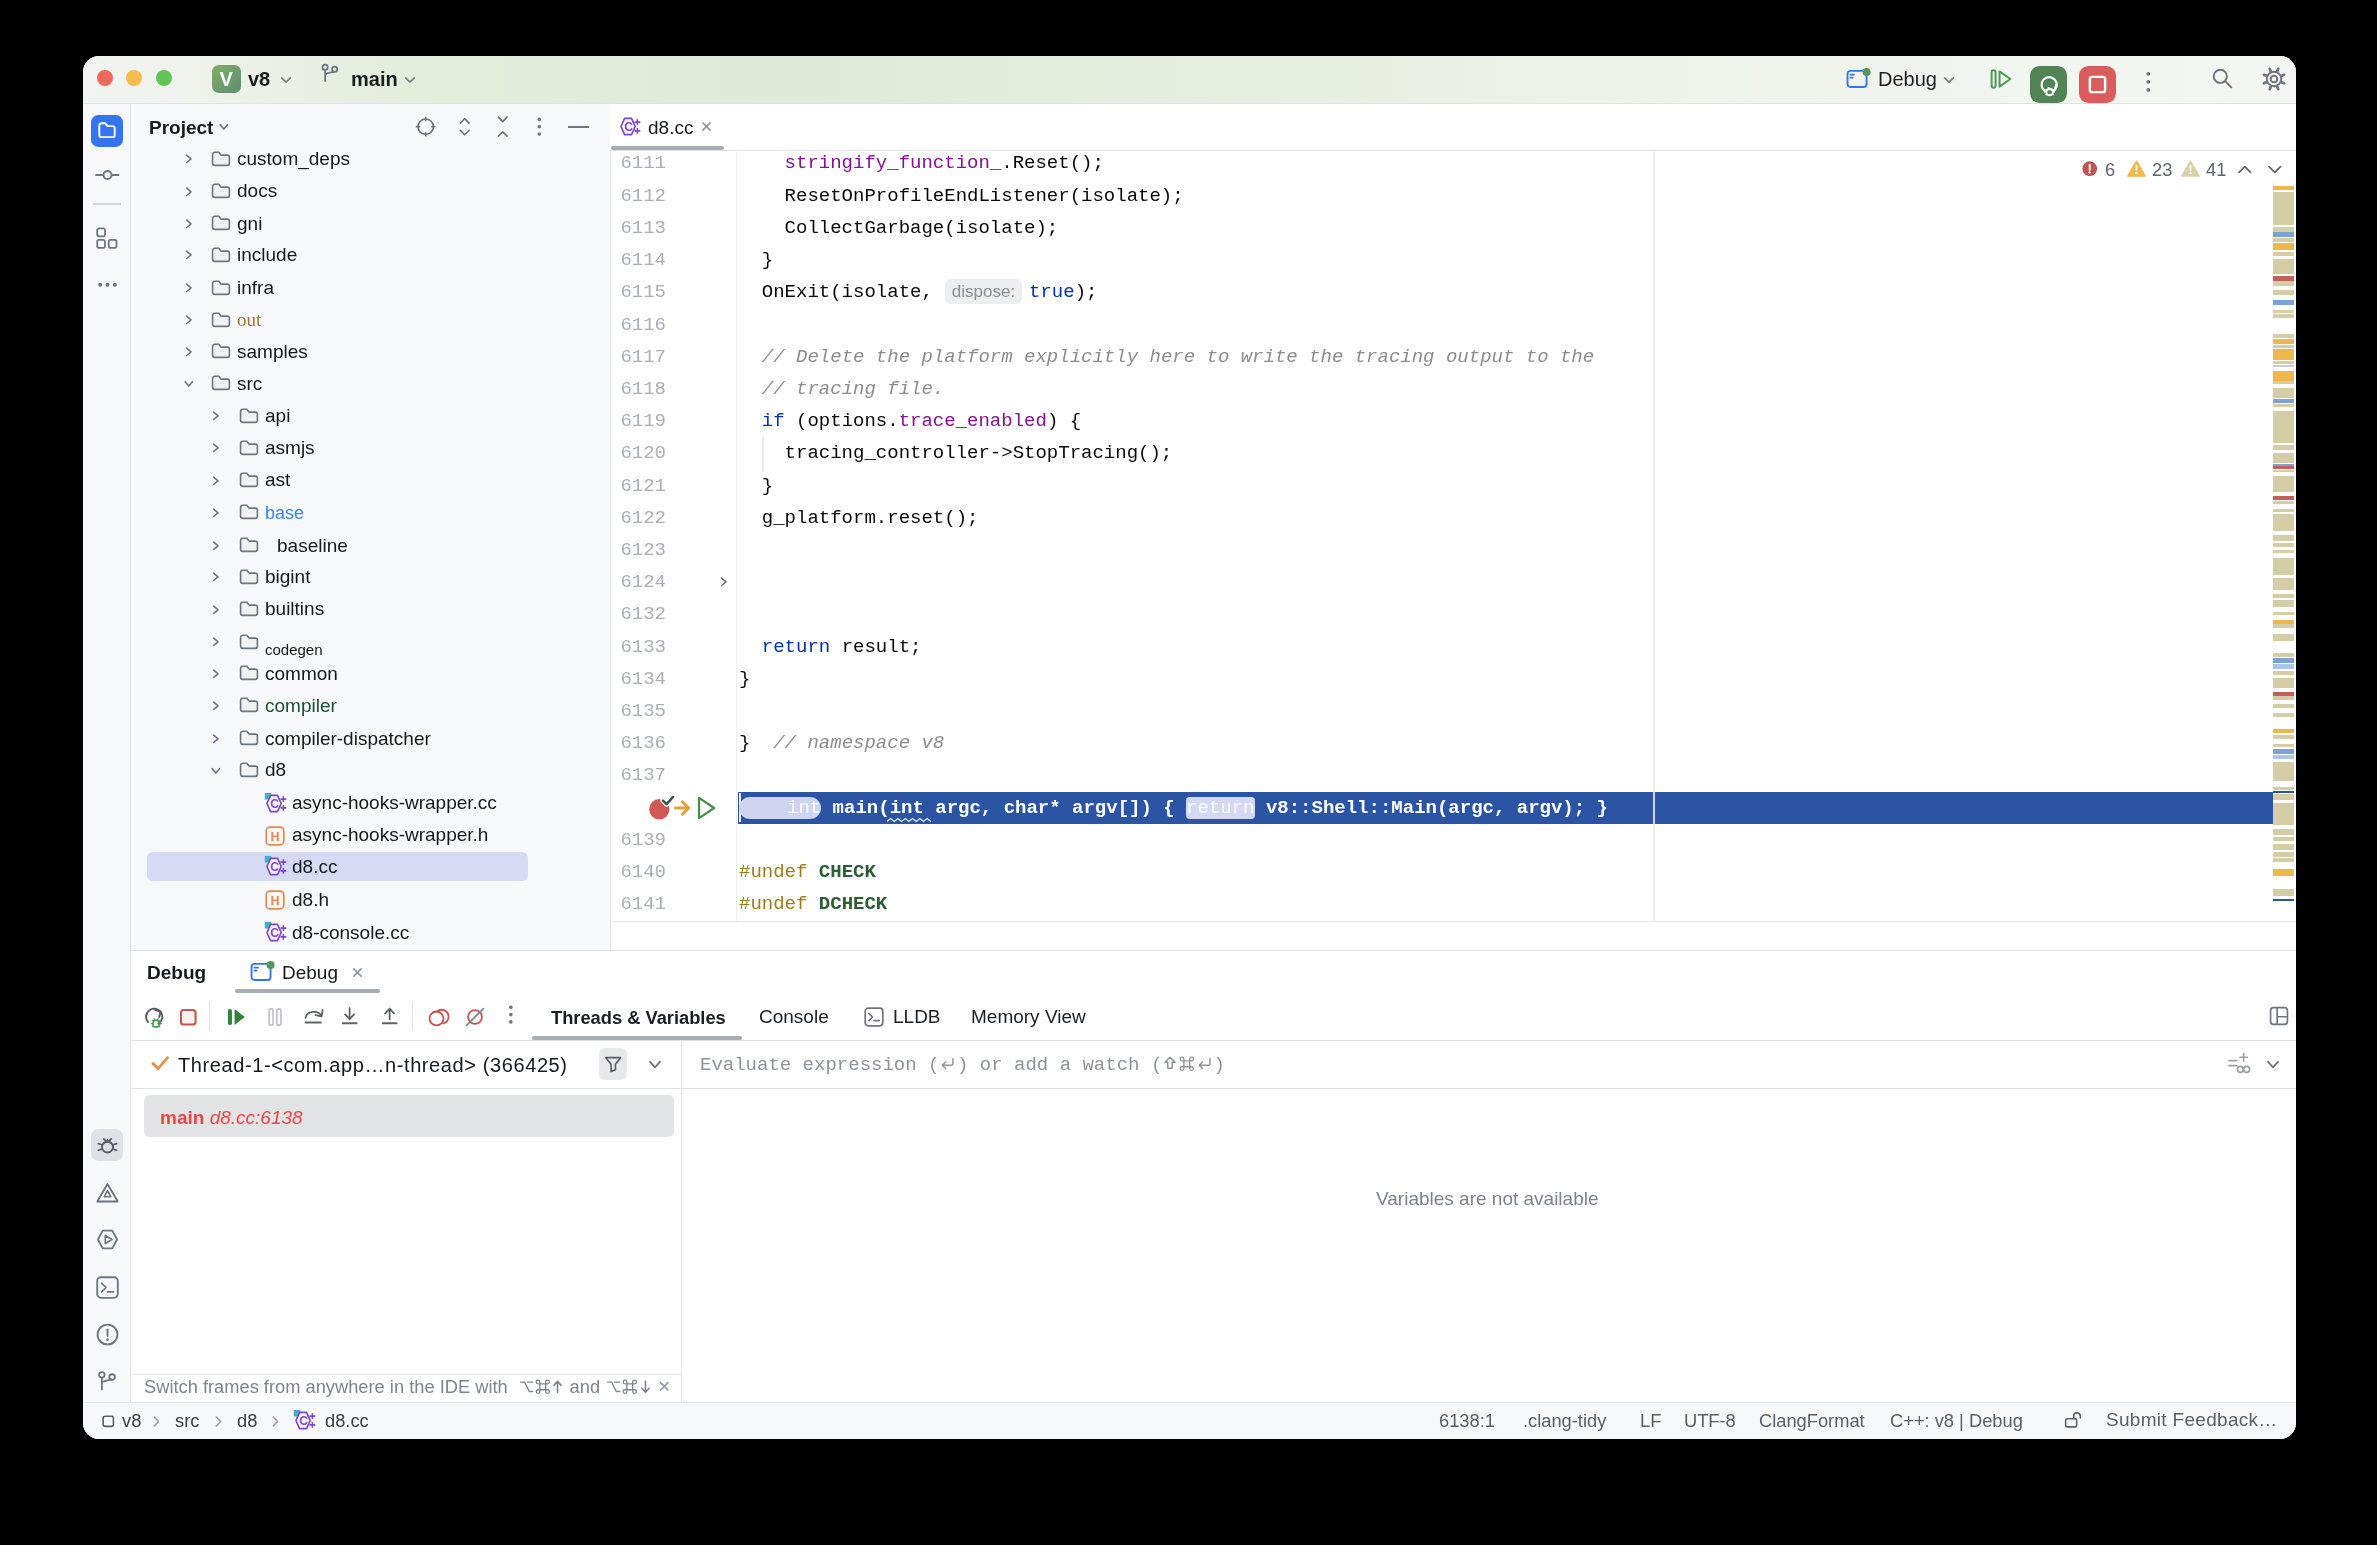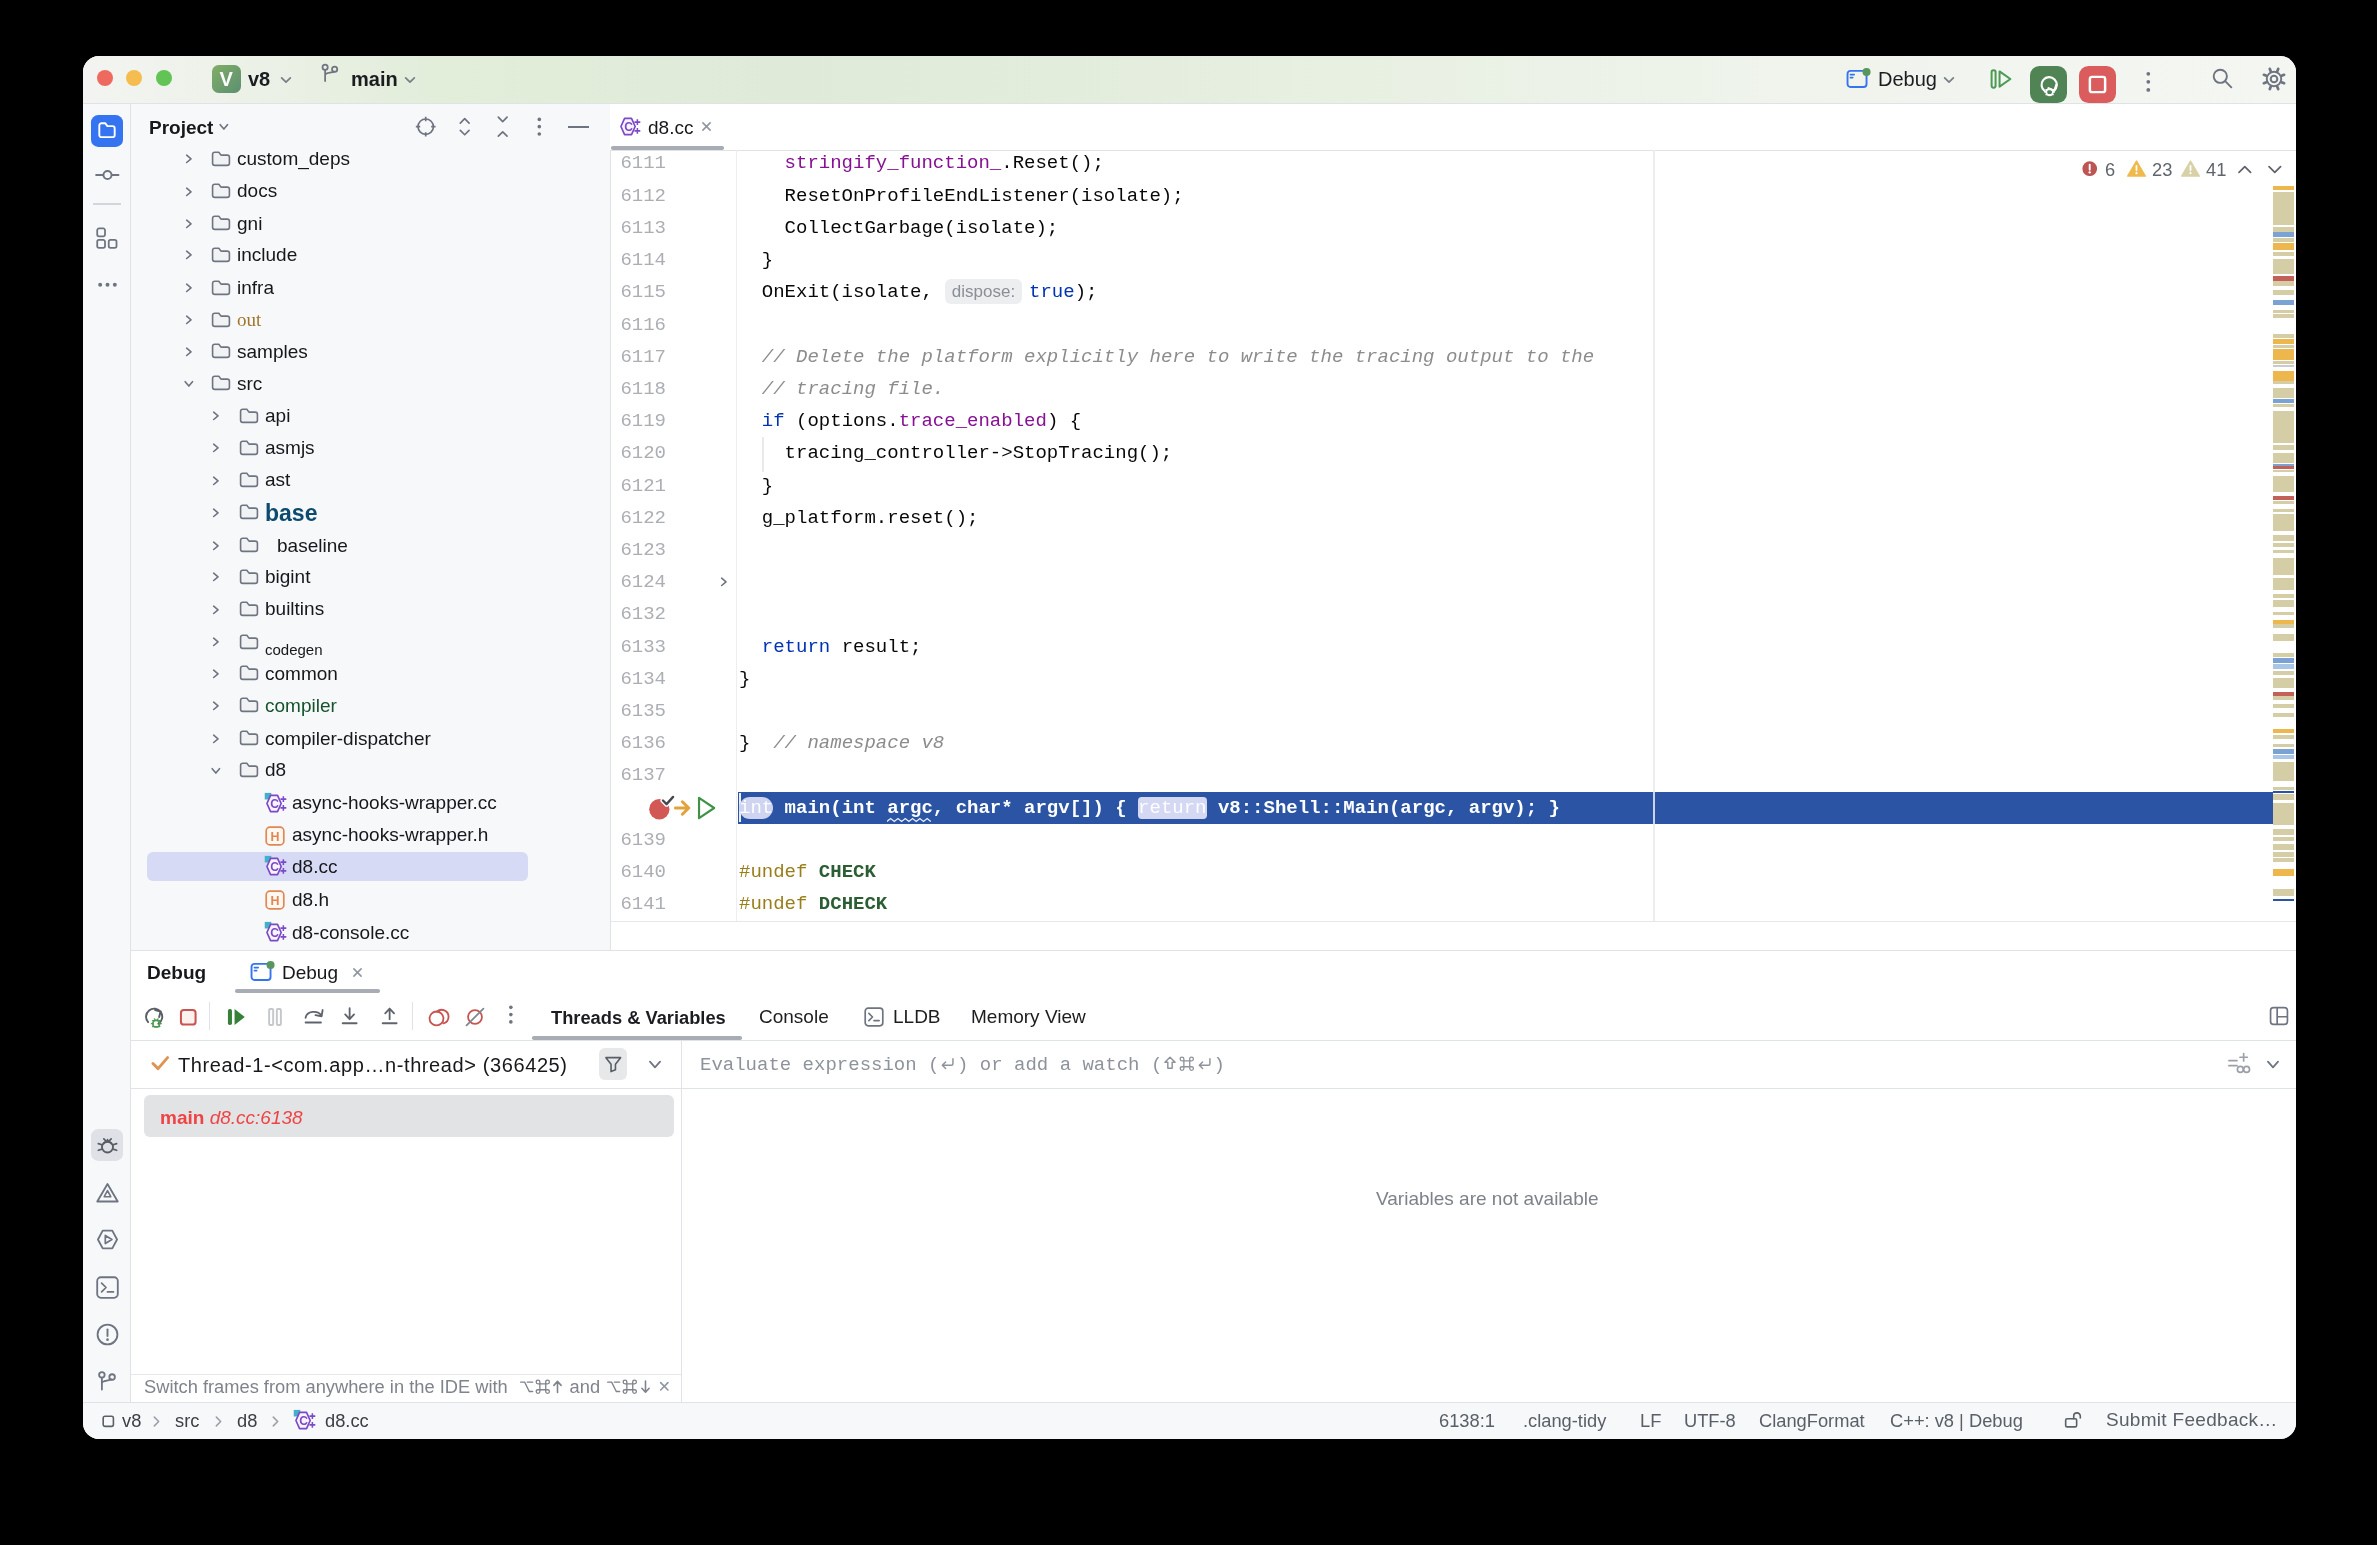--- a/index.html
+++ b/index.html
@@ -276,21 +276,21 @@
   <svg class="abs" style="left:156px;top:415px;" width="20" height="18.3" viewBox="0 0 27 25">
       <use href="#fold"></use>
     </svg>
   <div class="abs" style="left:182px;top:408px;height:32px;line-height:32px;font-size:19px;color:#16181c;">ast</div>
   <svg class="abs" style="left:127px;top:451px;" width="11.7" height="11.7" viewBox="0 0 16 16">
       <use href="#chev"></use>
     </svg>
   <svg class="abs" style="left:156px;top:447px;" width="20" height="18.3" viewBox="0 0 27 25">
       <use href="#fold"></use>
     </svg>
-  <div class="abs" style="left:182px;top:441px;height:32px;line-height:32px;font-size:23px;color:#0c4a6e;font-weight:bold;">base</div>
+  <div class="abs" style="left:182px;top:441px;height:32px;line-height:32px;font-size:18px;color:#3b82f6;">base</div>
   <svg class="abs" style="left:127px;top:484px;" width="11.7" height="11.7" viewBox="0 0 16 16">
       <use href="#chev"></use>
     </svg>
   <svg class="abs" style="left:156px;top:480px;" width="20" height="18.3" viewBox="0 0 27 25">
       <use href="#fold"></use>
     </svg>
   <div class="abs" style="left:182px;top:474px;height:32px;line-height:32px;font-size:19px;color:#16181c;margin-left:12px;">baseline</div>
   <svg class="abs" style="left:127px;top:515px;" width="11.7" height="11.7" viewBox="0 0 16 16">
       <use href="#chev"></use>
     </svg>
@@ -420,21 +420,21 @@
   <div class="abs cl mono" style="left:656px;top:575px;">  <span class="kw">return</span> result;</div>
   <div class="abs cl mono" style="left:656px;top:607px;">}</div>
   <div class="abs cl mono" style="left:656px;top:671px;">}  <span class="cmt">// namespace v8</span></div>
   <div class="abs cl mono" style="left:656px;top:800px;"><span class="dir">#undef</span> <span class="mac">CHECK</span></div>
   <div class="abs cl mono" style="left:656px;top:832px;"><span class="dir">#undef</span> <span class="mac">DCHECK</span></div>
   <svg class="abs" style="left:635px;top:520px;" width="11.7" height="11.7" viewBox="0 0 16 16">
       <use href="#chev"></use>
     </svg>
   <div class="abs" style="left:655px;top:736px;width:1535px;height:32px;background:#2b55a4;"></div>
   <div class="abs" style="left:656px;top:737px;width:2.2px;height:29px;background:#e8edf8;"></div>
-  <div class="abs cl mono" style="left:656px;top:736px;"><span style="background:#cfd4f1;color:#fdfdff;border-radius:11px;">int</span><span style="color:#fff;font-weight:bold;"> main(int argc, char* argv[]) { </span><span style="background:#d4d8f3;color:#fdfdff;border-radius:3.7px;">return</span><span style="color:#fff;font-weight:bold;"> v8::Shell::Main(argc, argv); }</span></div>
+  <div class="abs cl mono" style="left:656px;top:736px;"><span style="background:#cfd4f1;color:#fdfdff;border-radius:11px;padding-left:48px;">int</span><span style="color:#fff;font-weight:bold;"> main(int argc, char* argv[]) { </span><span style="background:#d4d8f3;color:#fdfdff;border-radius:3.7px;">return</span><span style="color:#fff;font-weight:bold;"> v8::Shell::Main(argc, argv); }</span></div>
   <svg class="abs" style="left:804px;top:761px;" width="46" height="5.9" viewBox="0 0 63 8">
       <path d="M0 6 L5 2 L10 6 L15 2 L20 6 L25 2 L30 6 L35 2 L40 6 L45 2 L50 6 L55 2 L60 6" stroke="#e8edf8" stroke-width="1.8" fill="none"></path>
     </svg>
   <div class="abs" style="left:1570px;top:736px;width:1.5px;height:32px;background:rgba(255,255,255,0.75);"></div>
   <svg class="abs" style="left:564px;top:738px;" width="29" height="29" viewBox="0 0 40 40">
     <circle cx="17" cy="21" r="14" fill="#d25855"></circle>
     <path d="M22 9 L27 14 L36 4" stroke="#fff" stroke-width="7" fill="none" stroke-linecap="round" stroke-linejoin="round"></path>
     <path d="M22 9 L27 14 L36 4" stroke="#43474d" stroke-width="3.2" fill="none" stroke-linecap="round" stroke-linejoin="round"></path>
   </svg>
   <svg class="abs" style="left:591px;top:741px;" width="22" height="22" viewBox="0 0 30 30">

